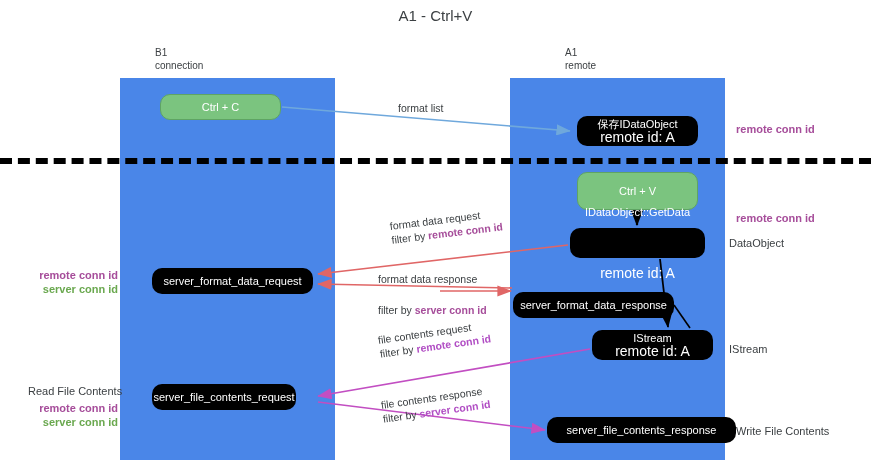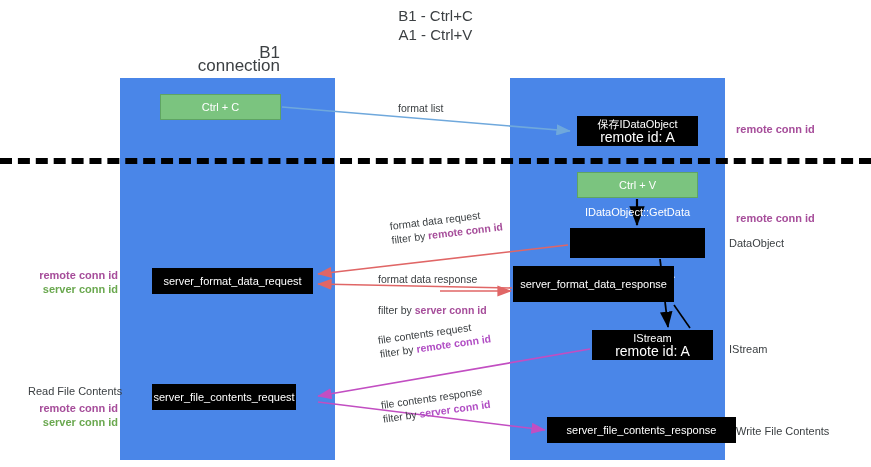--- a/index.html
+++ b/index.html
@@ -16,21 +16,21 @@
 
   
   .title{
     left:0;top:6px;width:871px;
     text-align:center;
     font-size:15px;color:#3c4043;line-height:19px;
   }
 
   
   .colhead{
-    font-size:17px;color:#3c4043;text-align:right;line-height:13px;
+    font-size:10px;color:#3c4043;text-align:left;line-height:13px;
   }
   #col-b1-head{left:155px;top:46px;width:125px;}
   #col-a1-head{left:565px;top:46px;width:125px;}
 
   
   .lane{background:#4a86e8;}
   #lane-b1{left:120px;top:78px;width:215px;height:382px;}
   #lane-a1{left:510px;top:78px;width:215px;height:382px;}
 
   
@@ -40,31 +40,32 @@
   }
 
   
   .node{
     box-sizing:border-box;
     display:flex;flex-direction:column;
     align-items:center;justify-content:center;
     color:#ffffff;font-size:11px;line-height:13px;
     text-align:center;
     padding:2px 4px;
+    border-radius:10px;
   }
   .node.green{background:#7bc47f;border:1px solid #5fa463;}
   .node.orange{background:#000000;}
   .node .l2{font-size:14px;}
 
   #node-ctrlc{left:160px;top:94px;width:121px;height:26px;}
   #node-dataobject{left:577px;top:116px;width:121px;height:30px;}
-  #node-ctrlv{left:577px;top:172px;width:121px;height:26px;}
+  #node-ctrlv{left:577px;top:172px;width:121px;height:38px;}
   #node-getdata{left:570px;top:228px;width:135px;height:30px;gap:48px;}
   #node-sfdreq{left:152px;top:268px;width:161px;height:26px;}
-  #node-sfdresp{left:513px;top:266px;width:161px;height:36px;}
+  #node-sfdresp{left:513px;top:292px;width:161px;height:26px;}
   #node-istream{left:592px;top:330px;width:121px;height:30px;}
   #node-sfcreq{left:152px;top:384px;width:144px;height:26px;}
   #node-sfcresp{left:547px;top:417px;width:189px;height:26px;}
 
   
   .side{font-size:11px;line-height:14px;}
   .bold{font-weight:bold;}
   .purple{color:#a64d9a;}
   .violet{color:#b14ec4;}
   .green-t{color:#6aa84f;}
@@ -91,30 +92,33 @@
   #el-fcresp{left:380px;top:398px;transform:rotate(-8deg);transform-origin:left top;}
 
   svg.edges{position:absolute;left:0;top:0;width:871px;height:467px;pointer-events:none;}
 </style>
 </head>
 <body>
 
 <div id="stage">
 
   <div class="abs title">
-    <div>B1 - Ctrl+C</div>
     <div>A1 - Ctrl+V</div>
   </div>
 
   <div class="abs lane" id="lane-b1"></div>
   <div class="abs lane" id="lane-a1"></div>
 
   <div class="abs colhead" id="col-b1-head">
     <div>B1</div>
     <div>connection</div>
+  </div>
+  <div class="abs colhead" id="col-a1-head">
+    <div>A1</div>
+    <div>remote</div>
   </div>
 
   <svg class="edges" viewBox="0 0 871 467">
     <defs>
       <marker id="ar-blue" markerWidth="9" markerHeight="7" refX="8.5" refY="3.5" orient="auto">
         <polygon points="0 0, 9 3.5, 0 7" fill="#6fa8dc"></polygon>
       </marker>
       <marker id="ar-red" markerWidth="9" markerHeight="7" refX="8.5" refY="3.5" orient="auto">
         <polygon points="0 0, 9 3.5, 0 7" fill="#e06666"></polygon>
       </marker>

